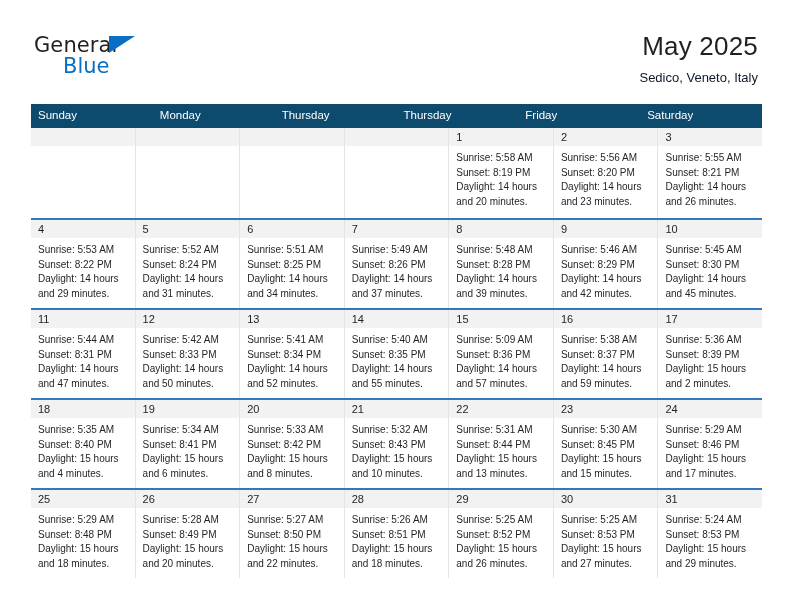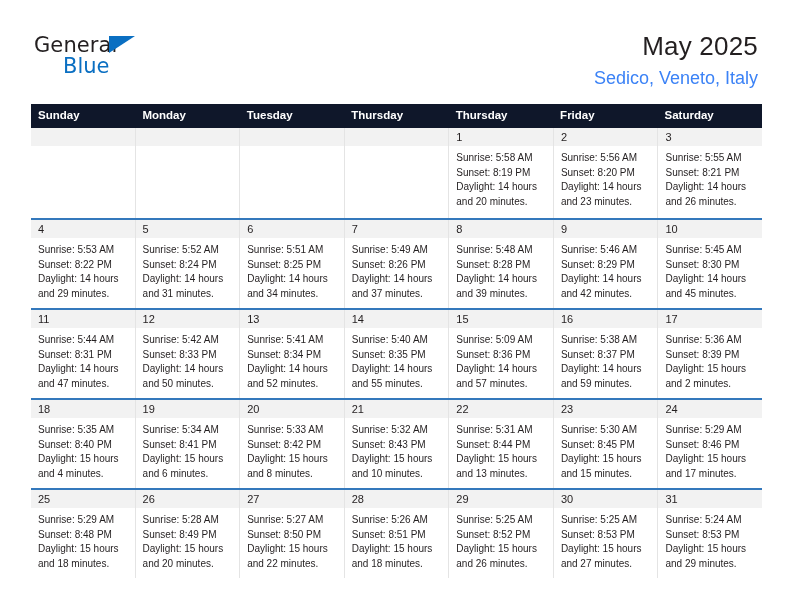--- a/index.html
+++ b/index.html
@@ -66,37 +66,36 @@
     padding-top: 0;
   }
   .cal-title {
     font-size: 26px;
     font-weight: normal;
     color: #231f20;
     line-height: 32px;
     letter-spacing: .2px;
   }
   .cal-subtitle {
-    font-size: 18px;
-    color: #3b82f6;
+    font-size: 13px;
+    color: #0f172a;
     line-height: 20px;
     margin-top: 6px;
   }
 
   
   .calendar {
     position: absolute;
     left: 31px;
     top: 104px;
     width: 731px;
   }
   .weekdays {
     display: flex;
-    background: #0f172a;
-    font-weight: bold;
+    background: #0c4a6e;
   }
   .weekday {
     flex: 1 1 0;
     box-sizing: border-box;
     color: #ffffff;
     font-size: 11.5px;
     line-height: 13px;
     padding: 5px 0 6px 7px;
   }
   .week {
@@ -151,21 +150,20 @@
       <div class="cal-title">May 2025</div>
       <div class="cal-subtitle">Sedico, Veneto, Italy</div>
     </div>
 
   </div>
 
   <div class="calendar">
     <div class="weekdays">
         <div class="weekday">Sunday</div>
         <div class="weekday">Monday</div>
-        <div class="weekday">Tuesday</div>
         <div class="weekday">Thursday</div>
         <div class="weekday">Thursday</div>
         <div class="weekday">Friday</div>
         <div class="weekday">Saturday</div>
       </div>
     <div class="weeks">
         <div class="week">
           <div class="day empty">
             <div class="day-head"></div>
             <div class="day-body"></div>

